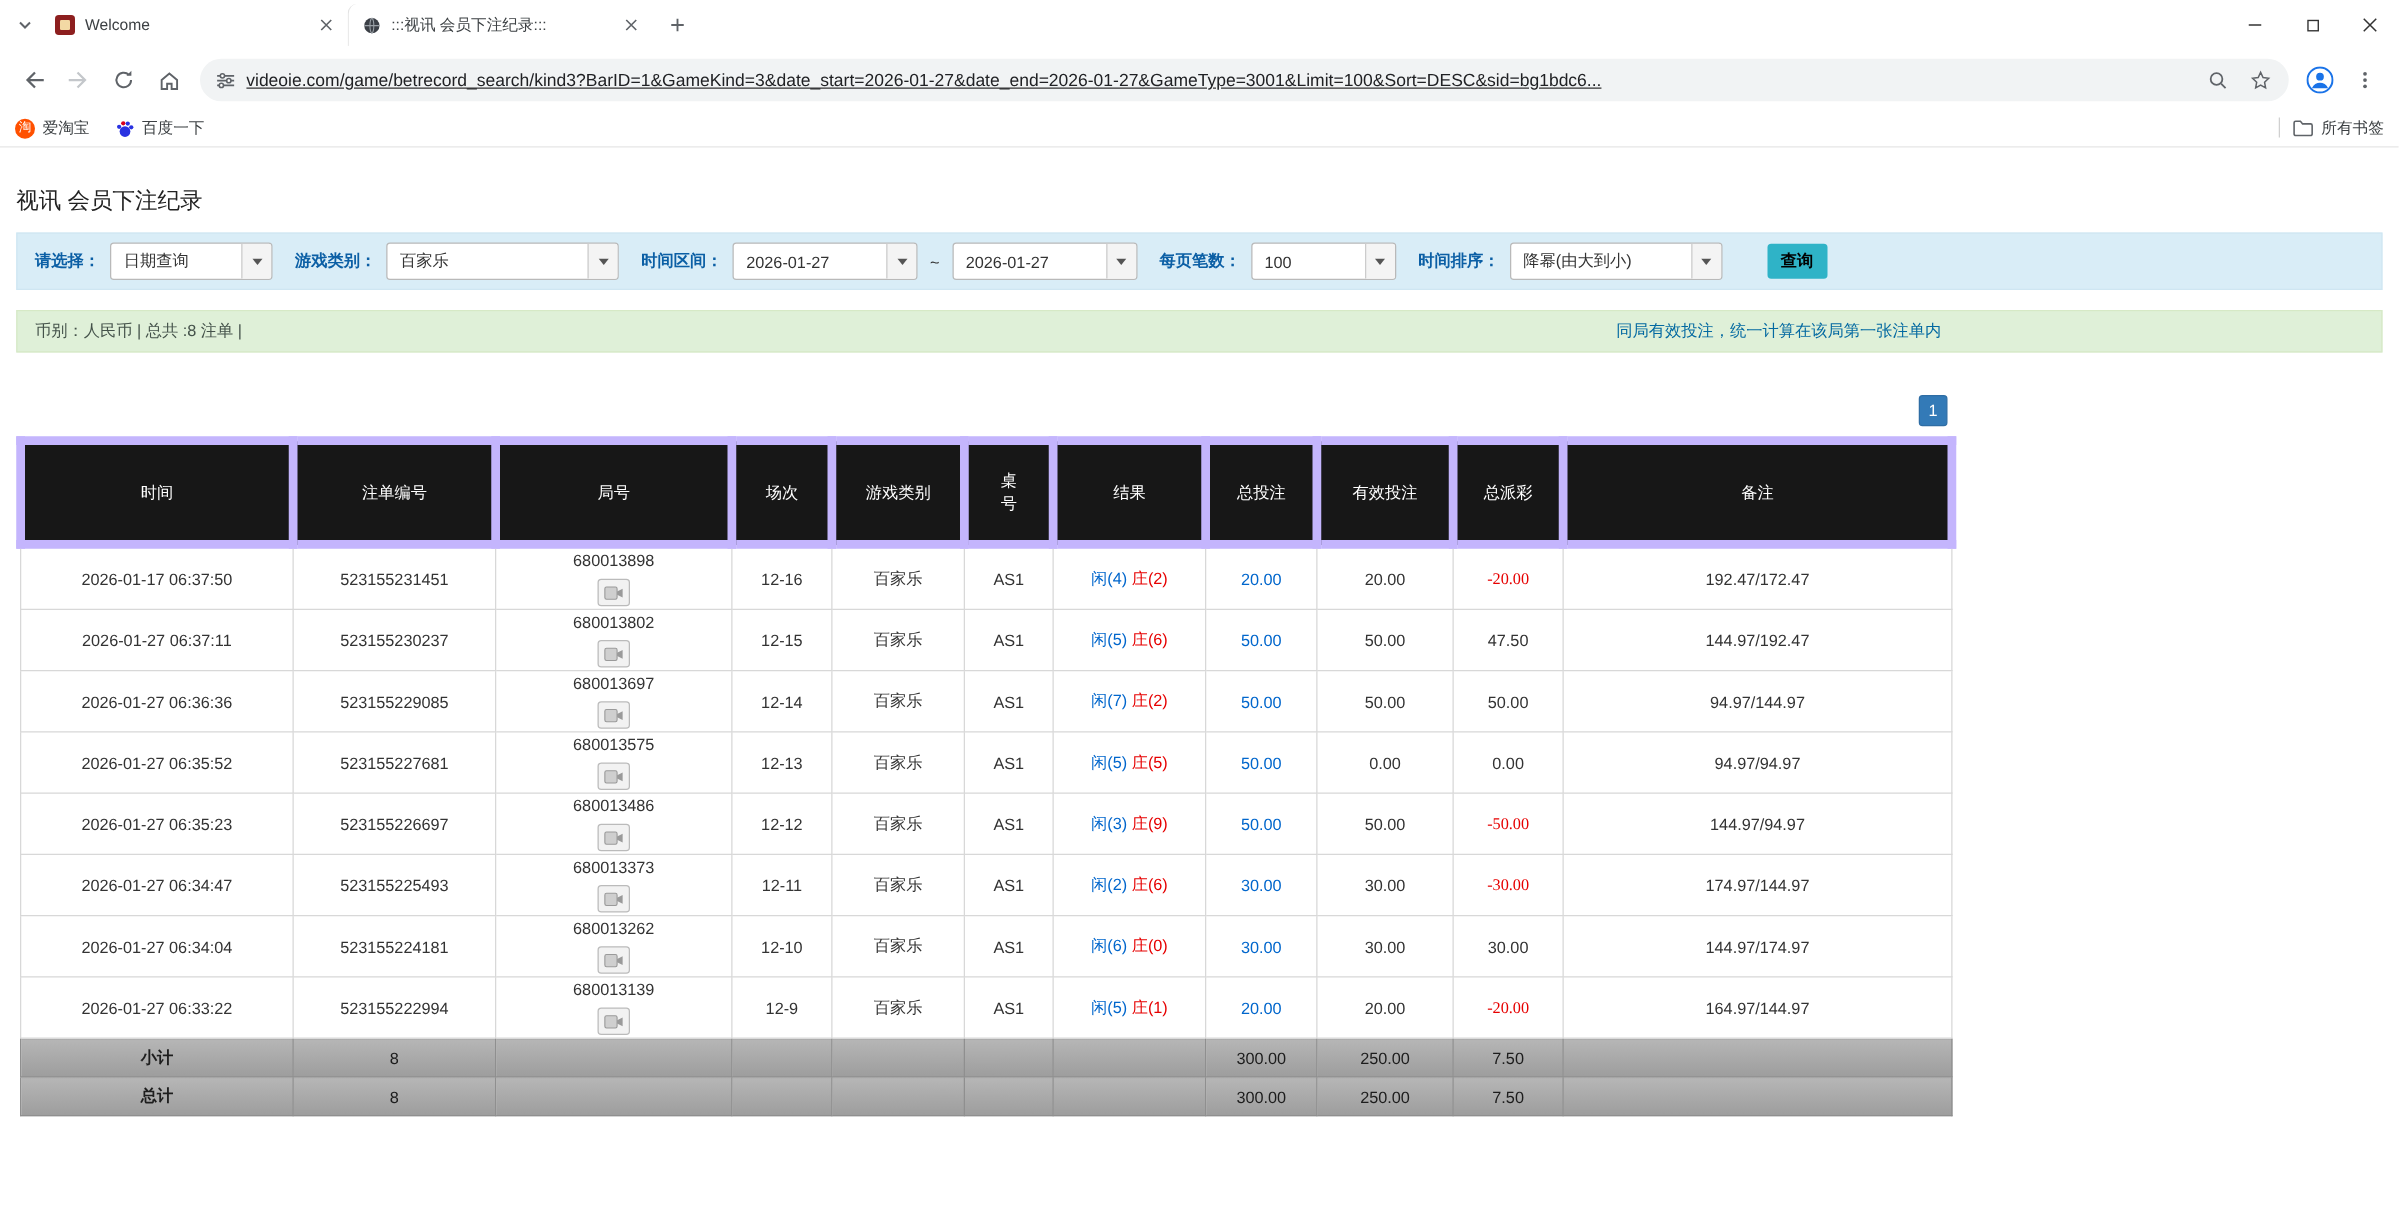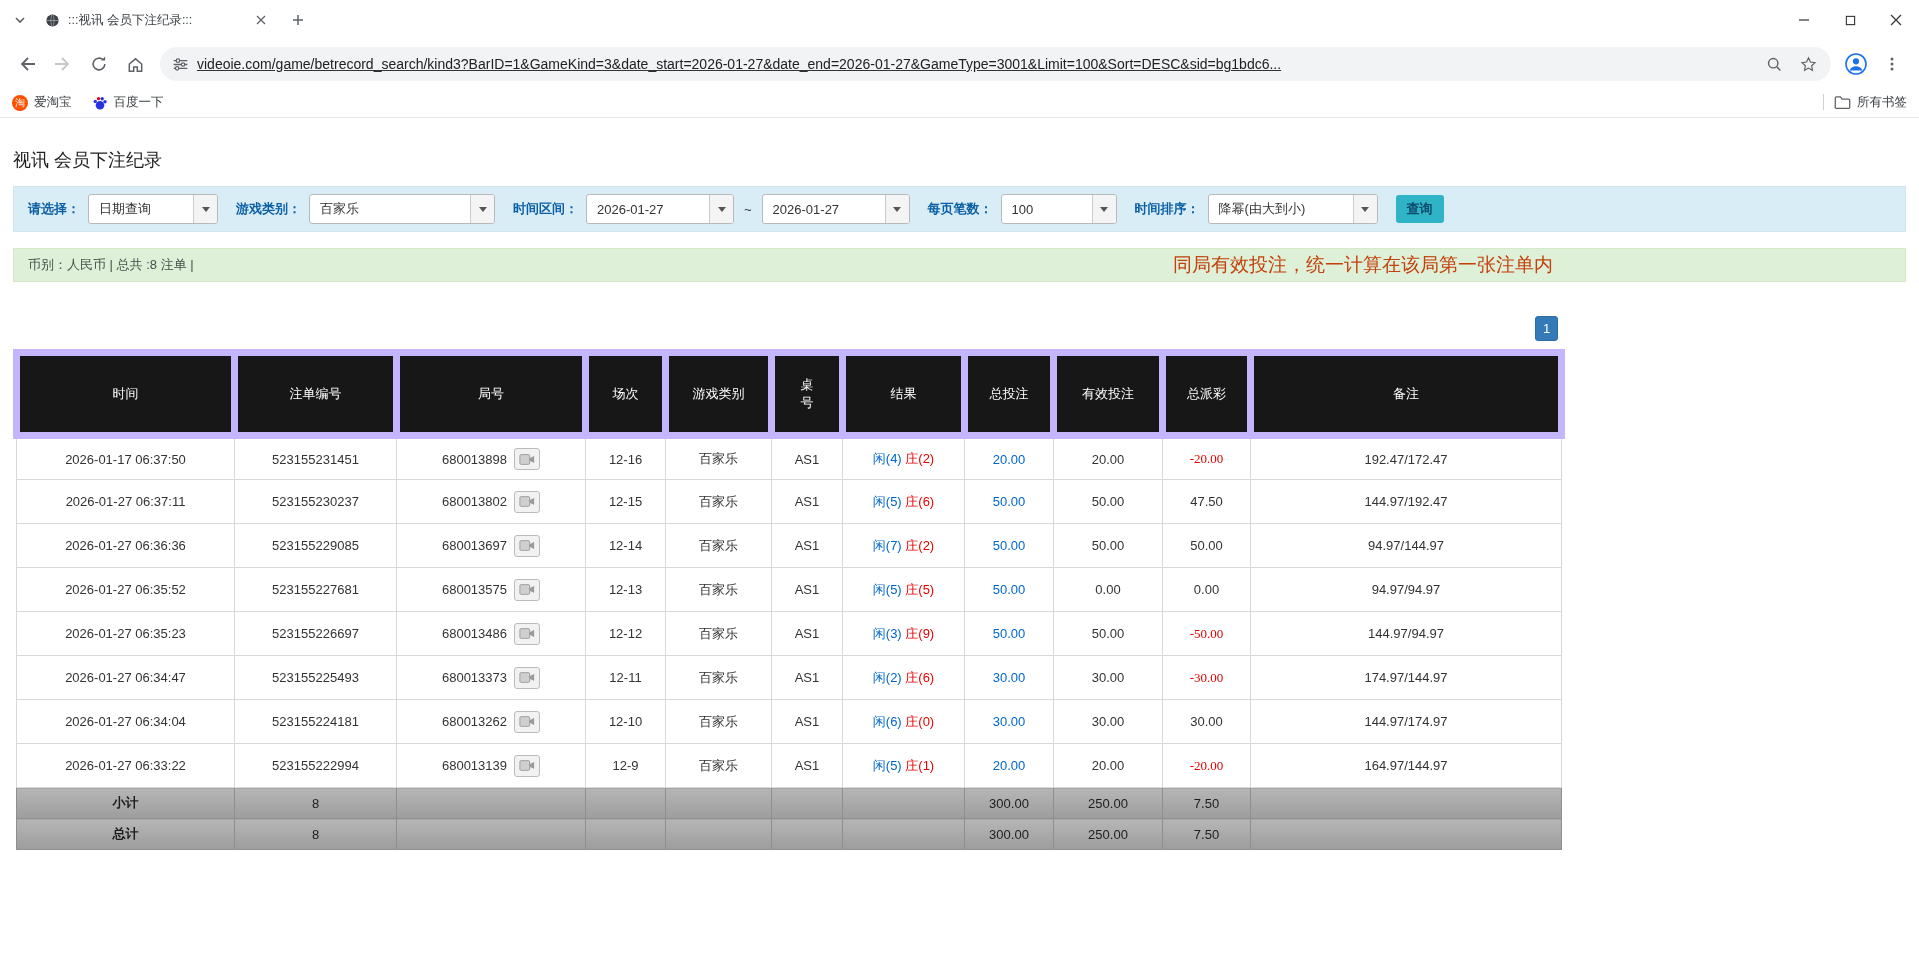--- a/index.html
+++ b/index.html
@@ -45,52 +45,61 @@
   .sel { display: flex; align-items: stretch; height: 30px; background: #fff; border: 1px solid #b9b9b9; border-radius: 3px; overflow: hidden; cursor: pointer; }
   .sel .val { display: flex; align-items: center; padding: 0 10px; font-size: 13px; color: #333; flex: 1; white-space: nowrap; }
   .sel .arw { width: 24px; border-left: 1px solid #ccc; background: #f4f4f4; display: flex; align-items: center; justify-content: center; flex: none; }
   .arw .tri { width: 0; height: 0; border-left: 4px solid transparent; border-right: 4px solid transparent; border-top: 5px solid #555; }
   .w-select   { width: 130px; }
   .w-game     { width: 186px; }
   .w-date     { width: 148px; }
   .w-perpage  { width: 116px; }
   .w-sort     { width: 170px; }
   .tilde { font-size: 13px; color: #333; padding: 0 2px; }
-  .search-btn { height: 28px; padding: 0 11px; margin-left: 10px; background: #2fb3c7; color: #0c4a6e; border: none; border-radius: 3px; font-size: 13px; font-weight: bold; cursor: pointer; }
+  .search-btn { height: 28px; padding: 0 11px; margin-left: 28px; background: #2fb3c7; color: #000000; border: none; border-radius: 3px; font-size: 13px; font-weight: bold; cursor: pointer; }
 
   .info-bar { background: #dff0d8; border: 1px solid #d6e9c6; height: 34px; margin-top: 16px; display: flex; align-items: center; padding: 0 14px; position: relative; }
   .info-left { font-size: 13px; color: #44524a; }
-  .info-right { position: absolute; right: 352px; top: 50%; transform: translateY(-50%); font-size: 19px; color: #c2410c; font-family: Liberation Serif, serif; }
+  .info-right { position: absolute; right: 352px; top: 50%; transform: translateY(-50%); font-size: 13px; color: #0369a1; font-family: Liberation Serif, serif; }
 
   .pagination { width: 1545px; display: flex; justify-content: flex-end; margin: 34px 0 8px 0; }
   .page-btn { min-width: 23px; height: 25px; background: #337ab7; color: #fff; border: 1px solid #2e6da4; border-radius: 3px; font-size: 13px; cursor: pointer; }
 
   table.records { width: 1545px; border-collapse: collapse; table-layout: fixed; font-size: 13px; }
   .records th { background: #171717; color: #fff; font-weight: normal; height: 27px; border: 7px solid #c4b5fd; padding: 20px; }
   .records td { border: 1px solid #d8d8d8; height: 44px; text-align: center; color: #333; padding: 2px; background: #fff; }
   .records .xian { color: #0066cc; }
   .records .zhuang { color: #e60000; }
   .records td.blue { color: #0066cc; }
   .records td.payout.neg { color: #e60000; font-family: Liberation Serif, serif; }
   .records tfoot td { background: linear-gradient(#b6b6b6, #9d9d9d); height: 31px; color: #1d1d1d; border-color: #8f8f8f; }
   .records tfoot td.flabel { font-weight: bold; }
 
-  .round-cell-inner { display: flex; align-items: center; justify-content: center; gap: 7px; }
+  .round-cell-inner { display: flex; align-items: center; justify-content: center; gap: 7px; flex-direction: column; }
   .round-btn { width: 26px; height: 22px; background: #f2f2f2; border: 1px solid #bbb; border-radius: 3px; display: flex; align-items: center; justify-content: center; cursor: pointer; padding: 0; }
 </style>
 </head>
 <body>
 
 <div class="tabstrip">
   <button class="tab-search-btn">
     <svg width="12" height="12" viewBox="0 0 12 12">
         <path d="M2 4l4 4 4-4" stroke="#5f6368" stroke-width="1.6" fill="none"></path>
       </svg>
   </button>
 
+  <div class="tab">
+    <span class="favicon welcome"></span>
+    <span class="tab-title">Welcome</span>
+    <button class="tab-close">
+      <svg width="10" height="10" viewBox="0 0 10 10">
+          <path d="M1 1l8 8M9 1l-8 8" stroke="#5f6368" stroke-width="1.3"></path>
+        </svg>
+    </button>
+  </div>
 
   <div class="tab active">
     <span class="favicon">
       <svg width="15" height="15" viewBox="0 0 16 16">
           <circle cx="8" cy="8" r="6.5" fill="#3b3f46"></circle>
           <path d="M1.5 8h13M8 1.5c2.2 1.8 2.2 11.2 0 13M8 1.5c-2.2 1.8-2.2 11.2 0 13" stroke="#9aa0a6" stroke-width=".9" fill="none"></path>
         </svg>
     </span>
     <span class="tab-title">:::视讯 会员下注纪录:::</span>
     <button class="tab-close">

